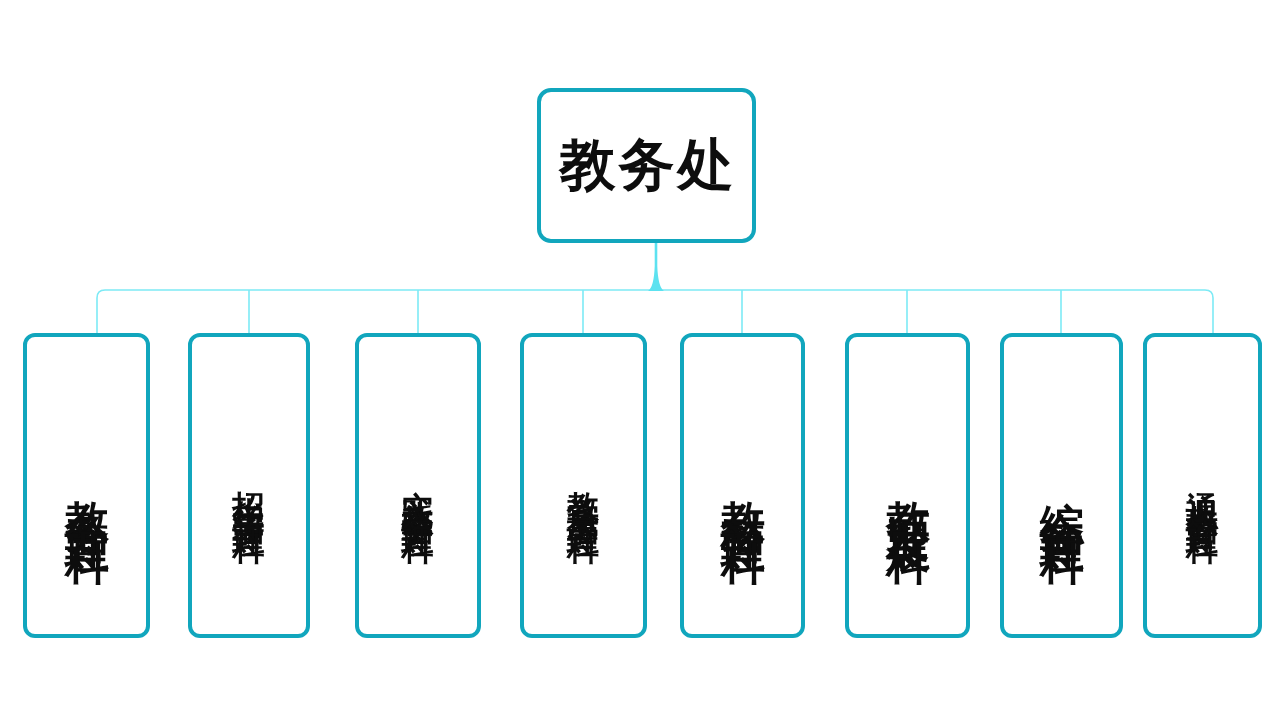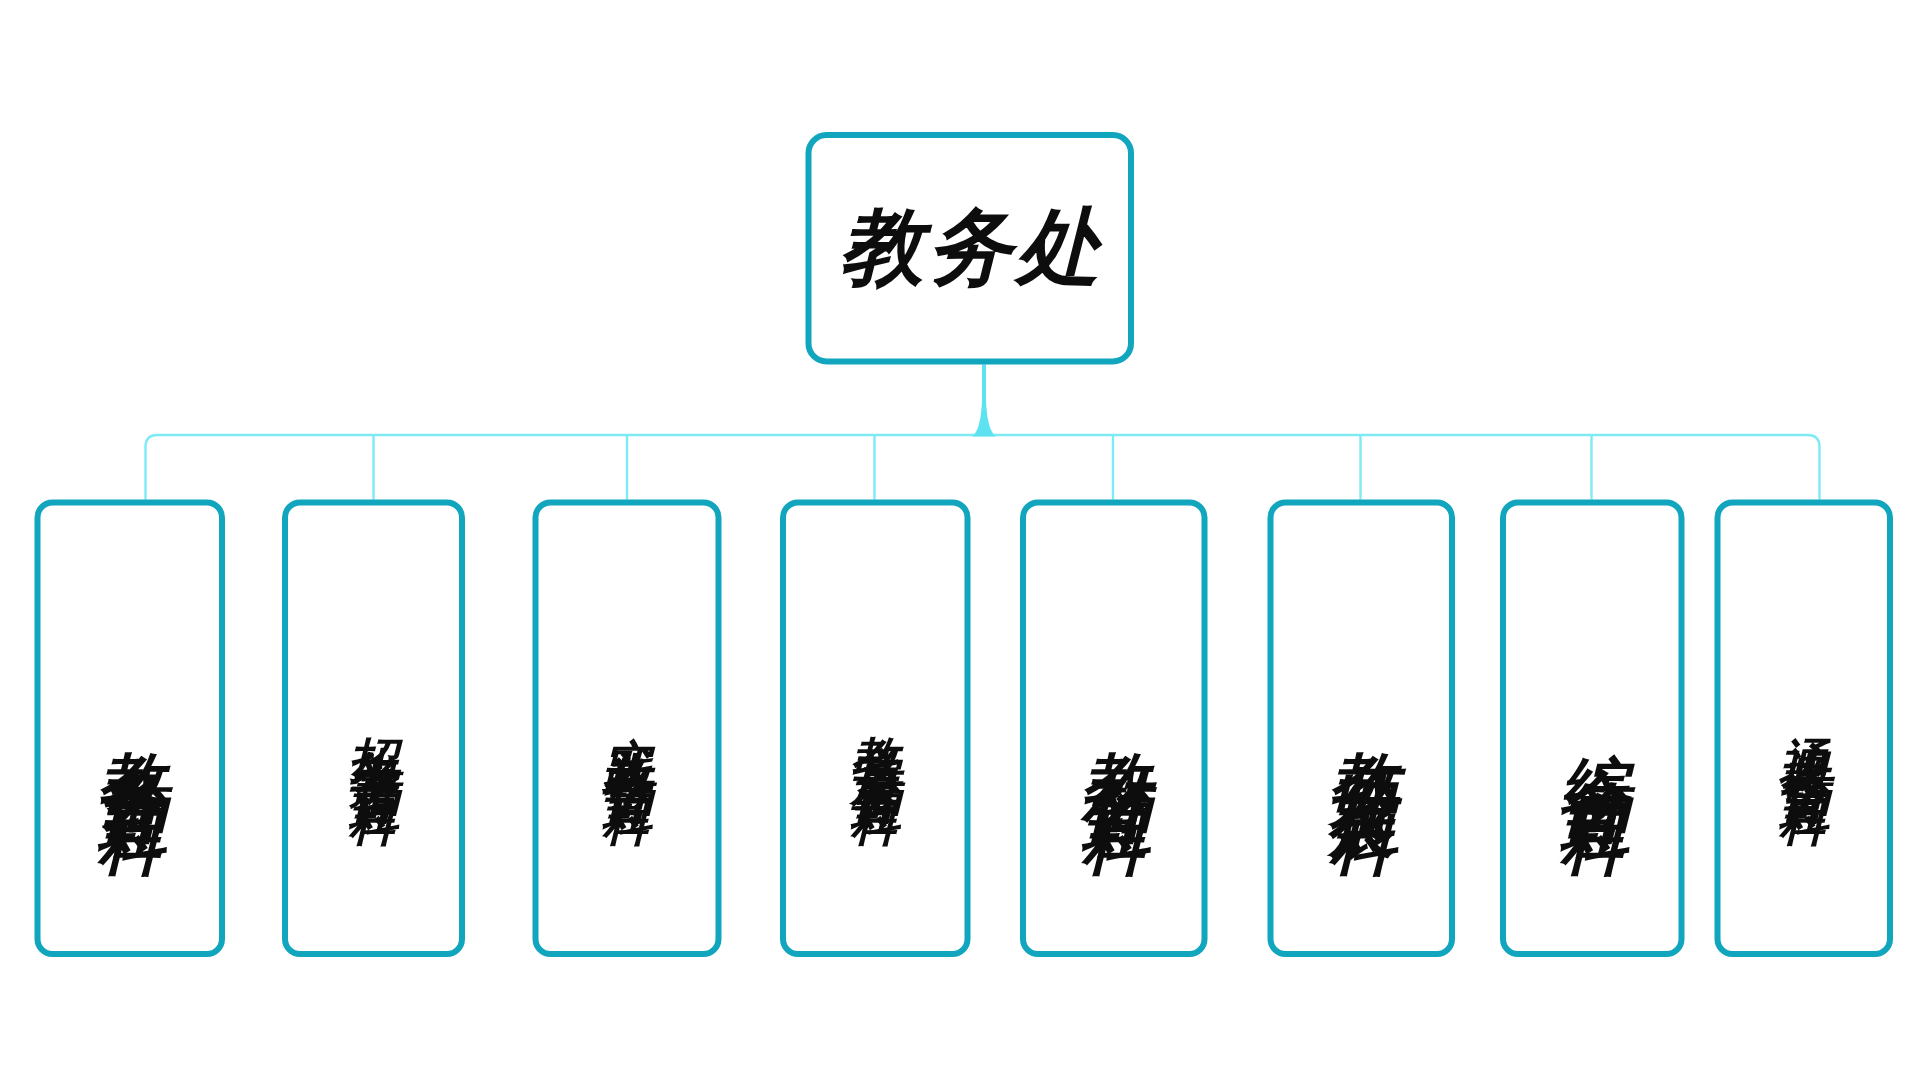--- a/index.html
+++ b/index.html
@@ -7,21 +7,20 @@
     padding: 0;
     background: var(--background, #ffffff);
     font-family: "Liberation Serif", "DejaVu Serif", serif;
   }
   .canvas {
     position: relative;
     width: 1278px;
     height: 716px;
     background: var(--background, #ffffff);
     overflow: hidden;
-    font-style: italic;
   }
   .connectors {
     position: absolute;
     left: 0;
     top: 0;
     width: 1278px;
     height: 716px;
     pointer-events: none;
   }
   .connectors .thin {

